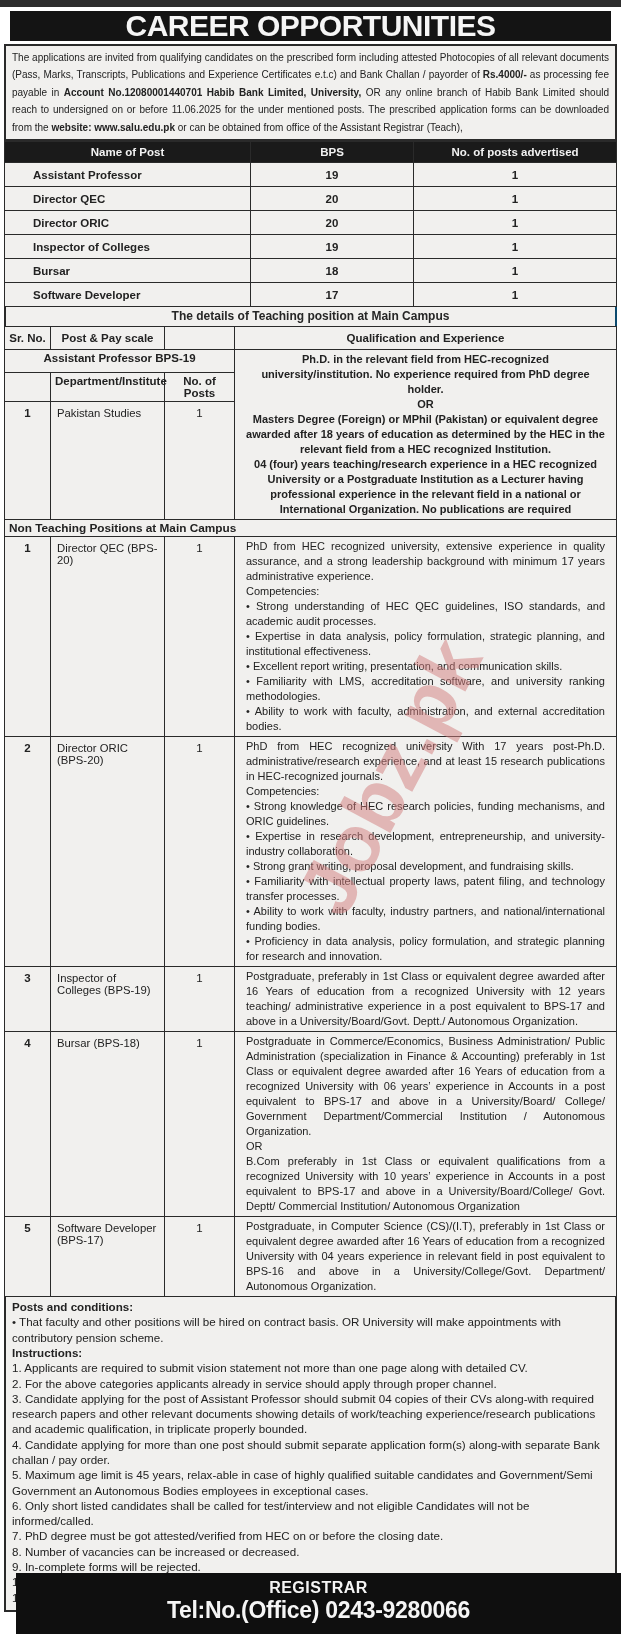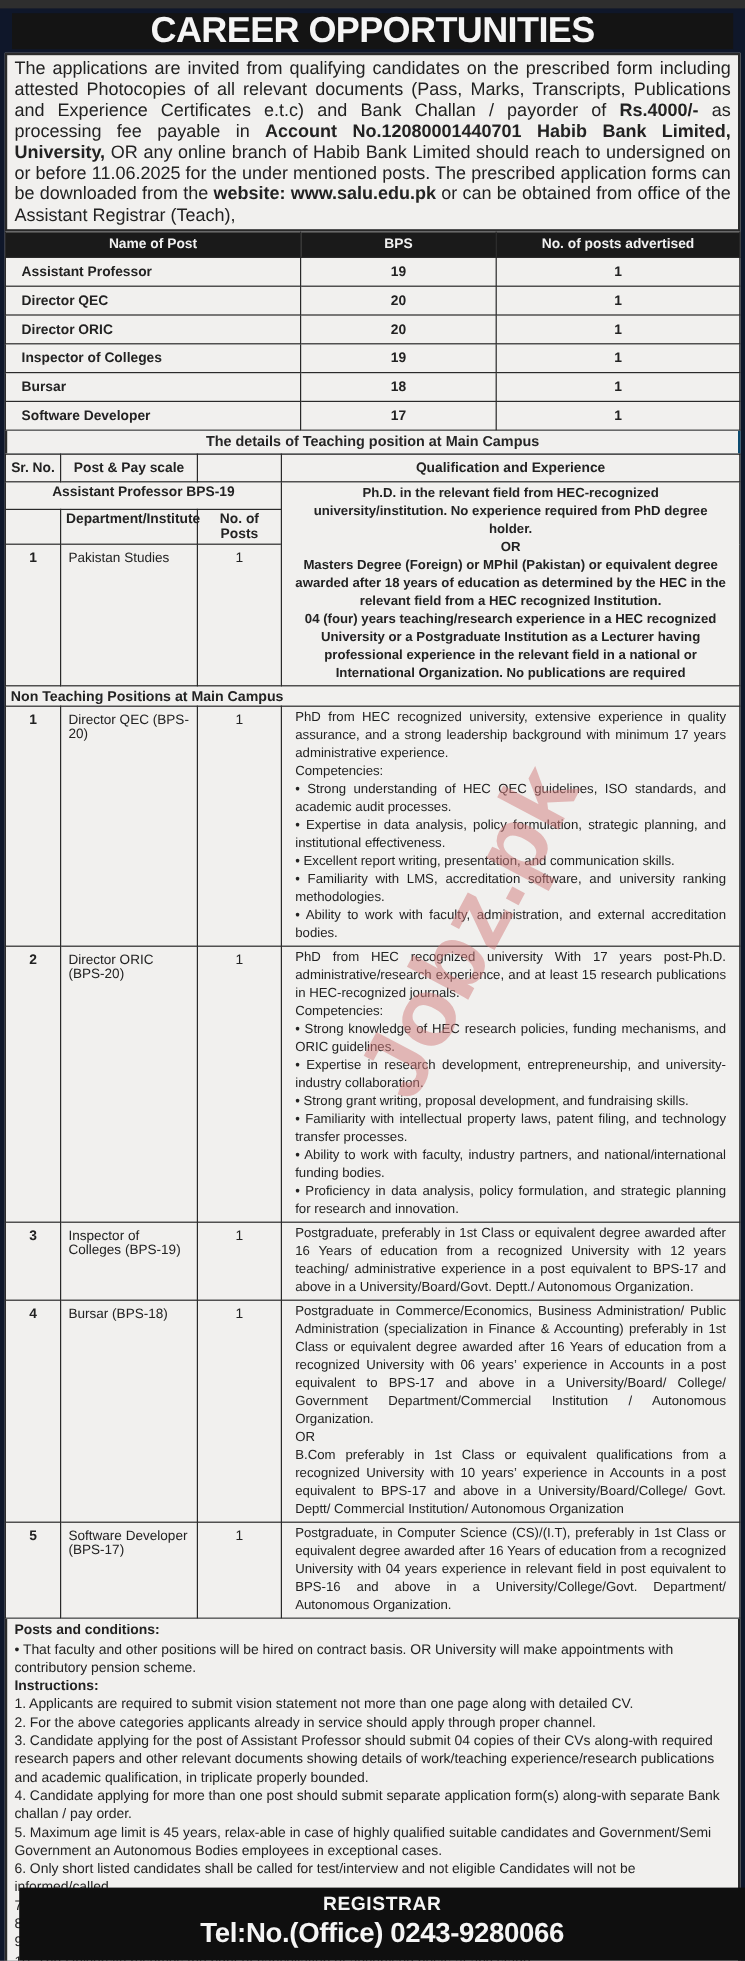--- a/index.html
+++ b/index.html
@@ -3,39 +3,39 @@
 <meta charset="utf-8">
 <style>
   html,body{margin:0;padding:0;}
   body{
     width:621px;height:1634px;
     font-family:"Liberation Sans","DejaVu Sans",sans-serif;
     background:#dcdcda;
   }
   .page{
     position:relative;width:621px;height:1634px;overflow:hidden;
-    background:#0f172a;color:#262626;
+    background:#ffffff;color:#262626;
   }
   .top-strip{height:7px;background:#2e2e2e;}
   .title-band{
     margin:4px 10px 3px;height:30px;background:#141414;color:#f5f5f5;
     text-align:center;line-height:30px;font-size:30px;font-weight:bold;
     letter-spacing:-0.5px;
   }
   .frame{margin:0 4px;border:2px solid #2a2a2a;background:#f1f0ee;}
   .intro-text{
-    margin:0;padding:3px 6px;font-size:15px;line-height:17.4px;
+    margin:0;padding:3px 6px;font-size:10px;line-height:17.4px;
     text-align:justify;color:#222;
   }
   table{border-collapse:collapse;width:613px;margin:0 4px;background:#f1f0ee;
     table-layout:fixed;}
   td,th{border:1.6px solid #2a2a2a;padding:2px 4px;font-size:11.5px;color:#222;}
   .t1 th{background:#1a1a1a;color:#f2f2f2;font-weight:bold;height:18px;padding:1px 2px;}
   .t1 td{font-weight:bold;height:19px;}
-  .t1 .c-name{text-align:left;padding-left:13px;}
+  .t1 .c-name{text-align:left;padding-left:28px;}
   .t1 .c-num{text-align:center;}
   .caption-band{
     margin:0 4px;border-left:2px solid #2a2a2a;border-right:2px solid #0c4a6e;
     background:#f1f0ee;text-align:center;font-weight:bold;font-size:12px;
     padding:2px 0 3px;
   }
   .t2 th{font-weight:bold;text-align:center;height:18px;}
   .t2 td{vertical-align:top;margin-top:44px;}
   .t2 .c-sr{text-align:center;font-weight:bold;padding-top:5px;}
   .t2 .c-post{text-align:left;padding-top:5px;padding-left:6px;font-size:11.3px;}

